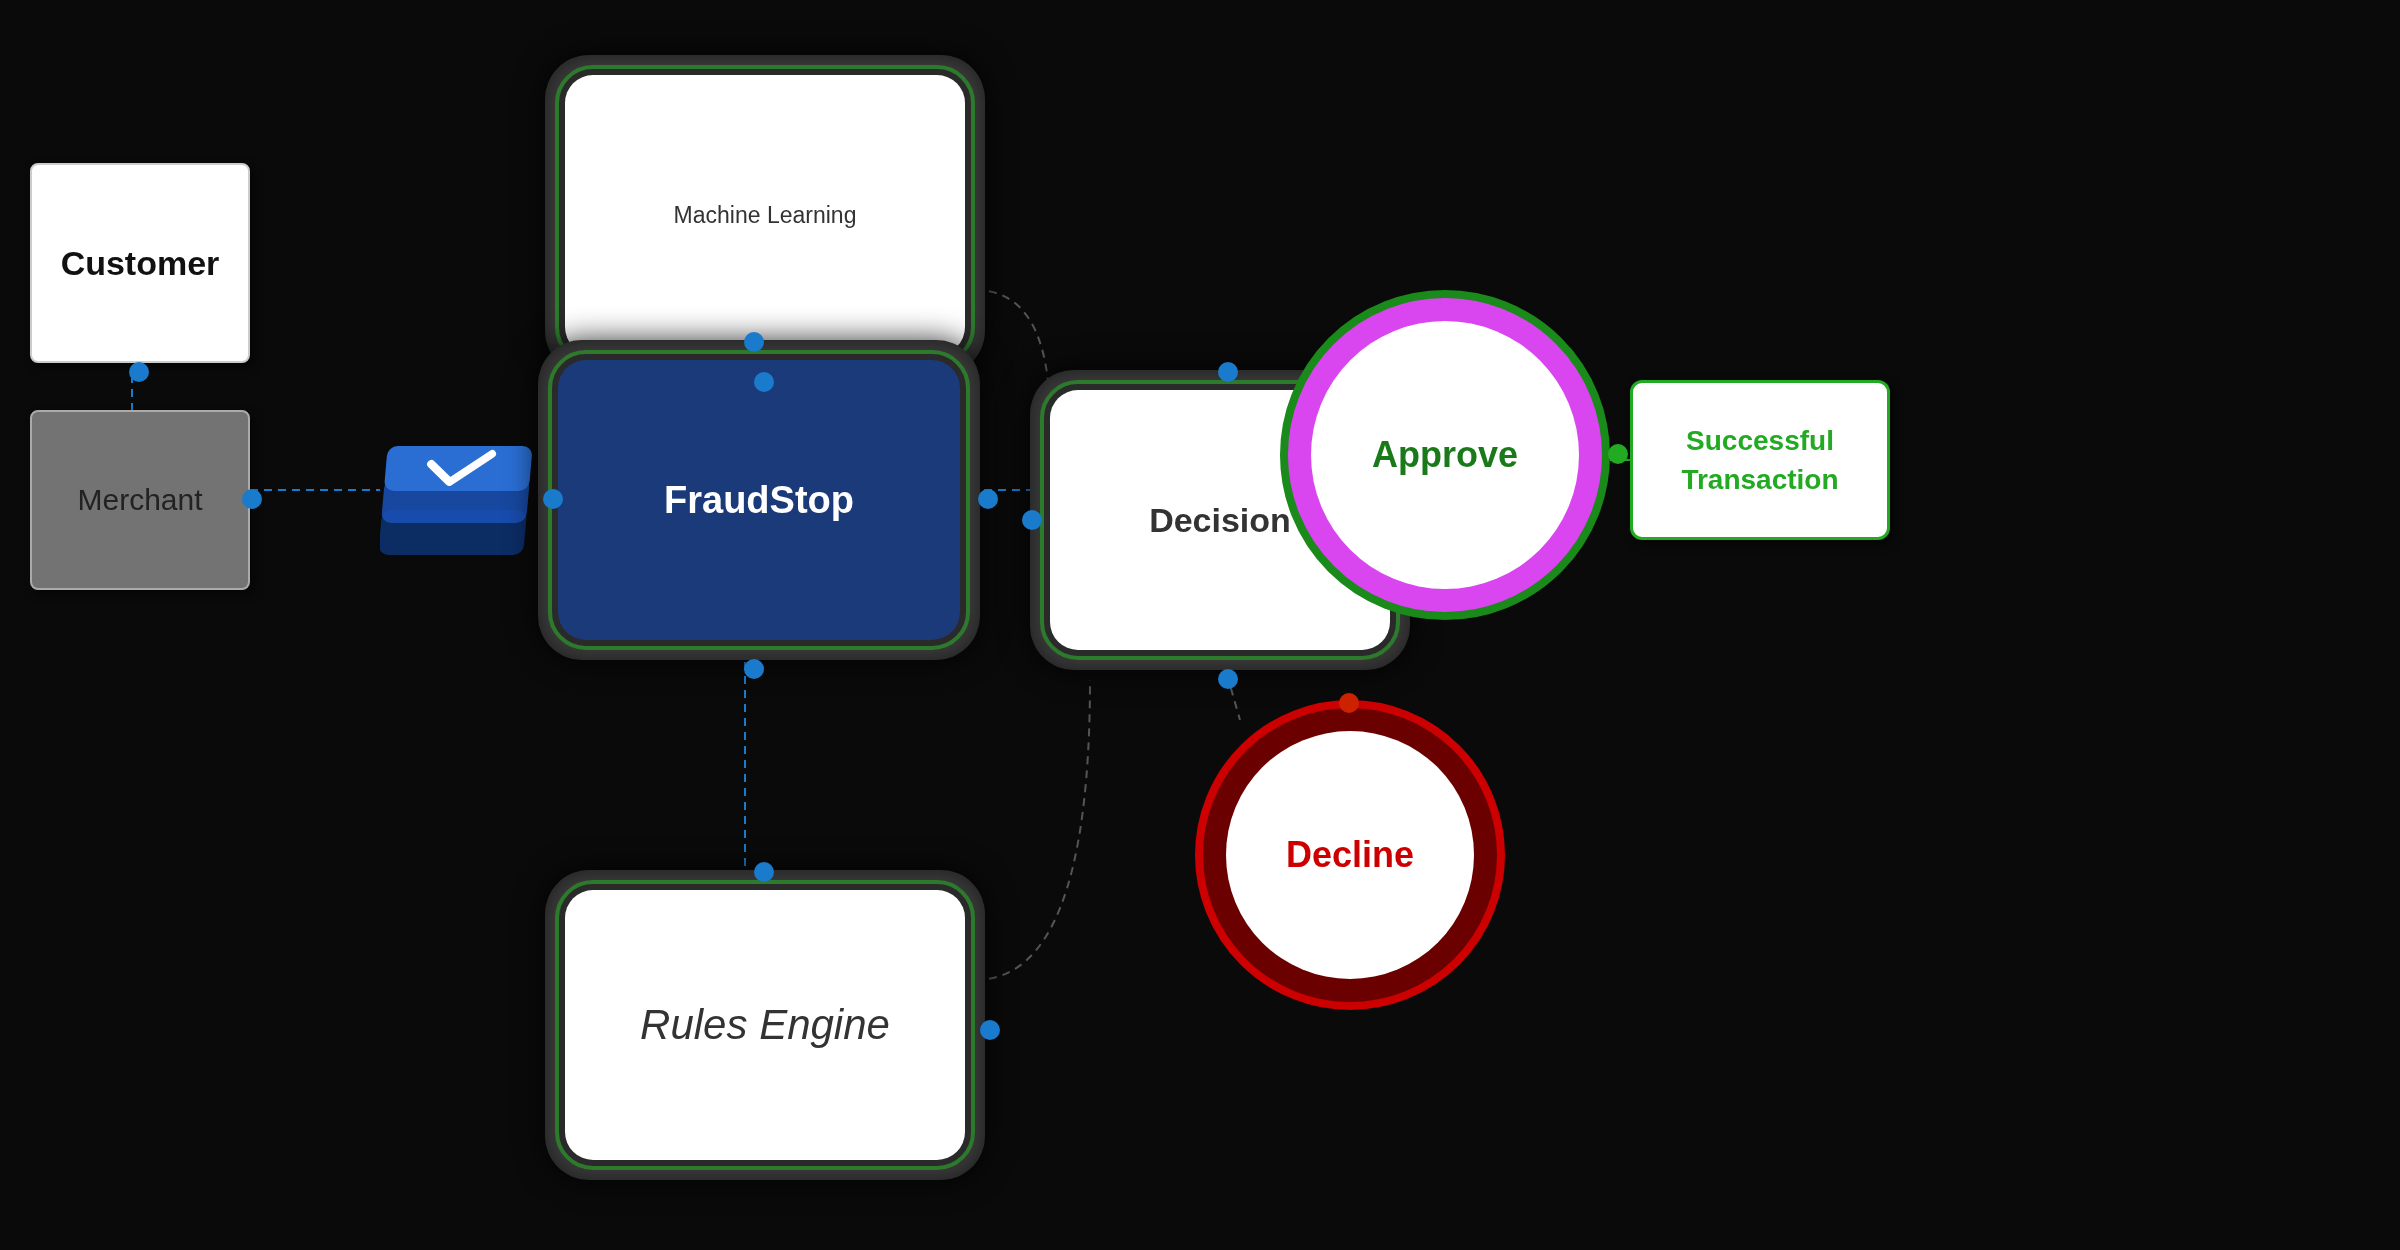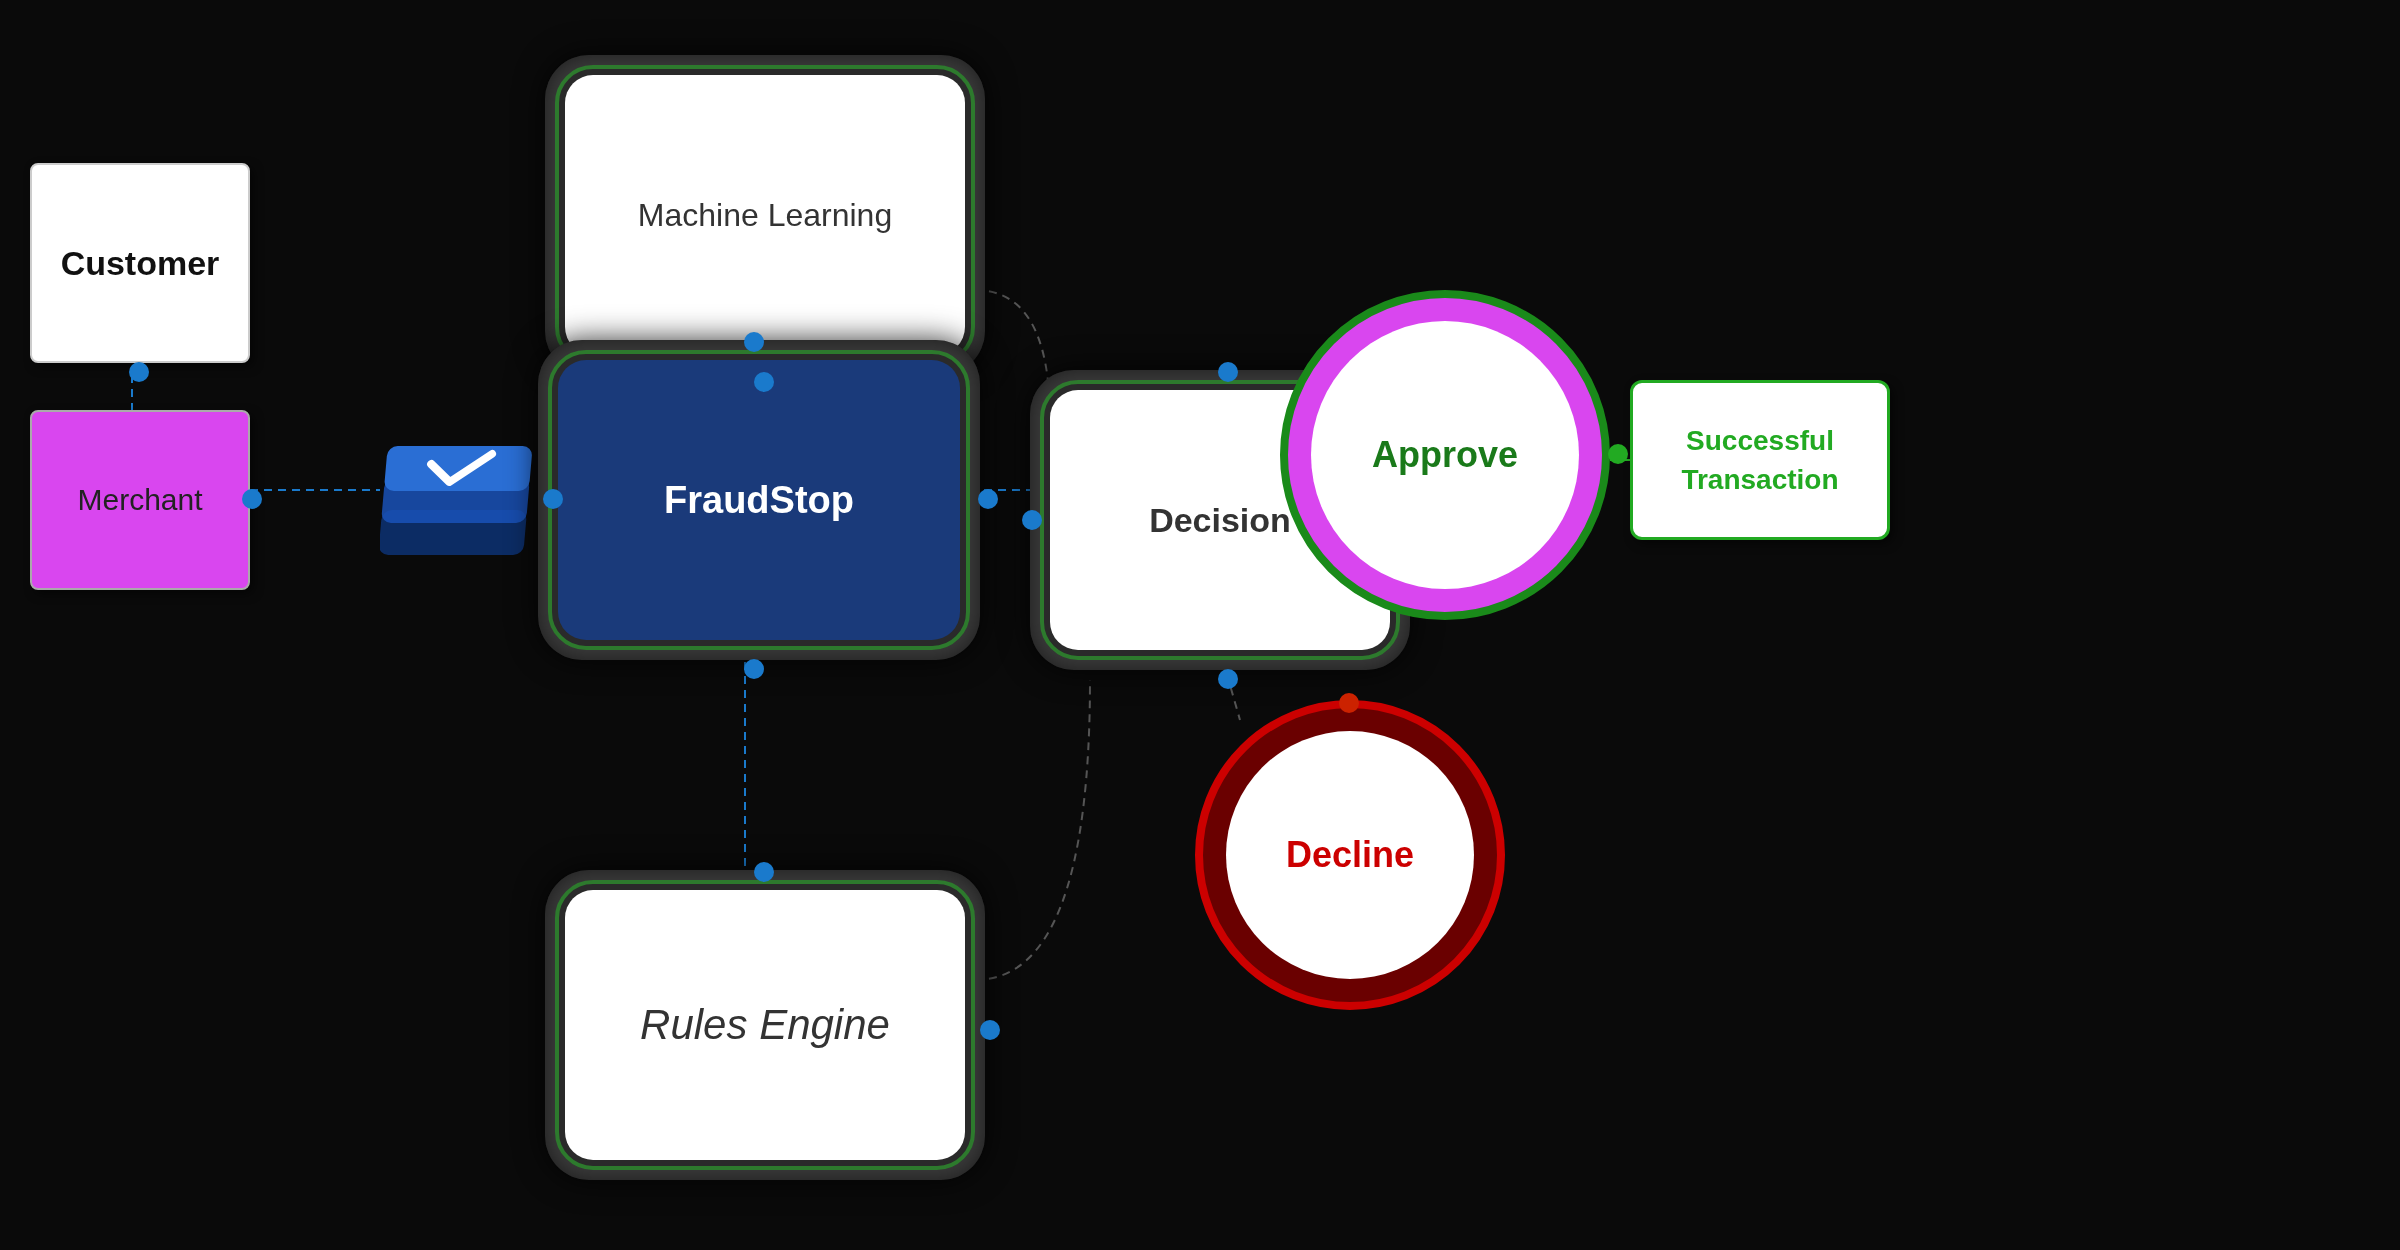--- a/index.html
+++ b/index.html
@@ -123,21 +123,21 @@
     .green-dot {
       width: 20px;
       height: 20px;
       border-radius: 50%;
       background: #22aa22;
       position: absolute;
       z-index: 10;
     }
     
     .merchant-box {
-      background: #d946ef;
+      background: #737373;
       border: 2px solid #aaa;
       border-radius: 8px;
       display: flex;
       align-items: center;
       justify-content: center;
       font-size: 28px;
       color: #222;
       box-shadow: 4px 4px 10px rgba(0,0,0,0.5);
     }
     
@@ -207,21 +207,21 @@
     <rect x="10" y="26" width="145" height="45" rx="10" fill="#2a6ed4" transform="skewX(-5)"></rect>
 
     <polyline points="55,44 75,62 115,34" stroke="white" stroke-width="8" fill="none" stroke-linecap="round" stroke-linejoin="round" transform="skewX(-5)"></polyline>
   </svg>
 </div>
 
 <div class="node" style="left:545px; top:55px; width:440px; height:320px;">
   <div class="panel-outer" style="width:440px; height:320px;">
     <div class="panel-inner-ring" style="width:100%; height:100%;">
       <div class="panel-content" style="width:100%; height:100%;">
-        <span style="font-size:32px; color:#333; font-weight:normal;">Machine Learning</span>
+        <span style="font-size:23px; color:#333; font-weight:normal;">Machine Learning</span>
       </div>
     </div>
   </div>
 </div>
 <div class="blue-dot" style="left:754px; top:372px;"></div>
 
 <div class="node" style="left:510px; top:340px; width:470px; height:320px;padding-left:28px;">
   <div class="panel-outer" style="width:470px; height:320px;">
     <div class="panel-inner-ring" style="width:100%; height:100%;">
       <div class="fraudstop-content" style="width:100%; height:100%; border-radius:28px;">

